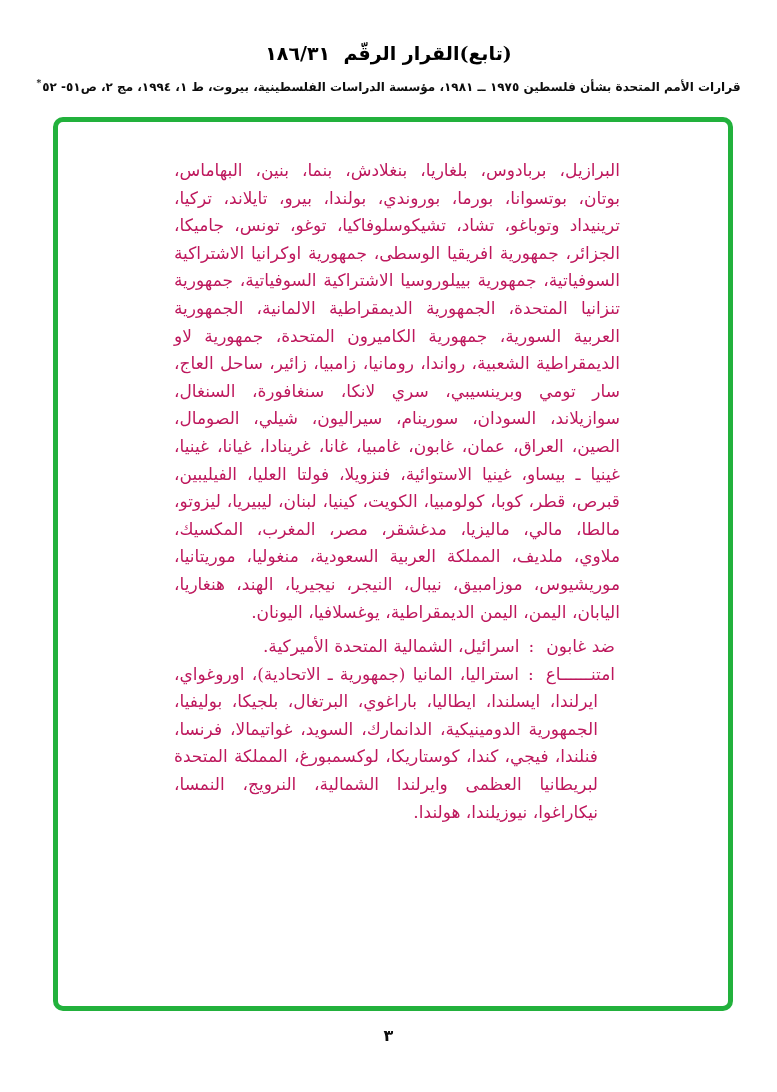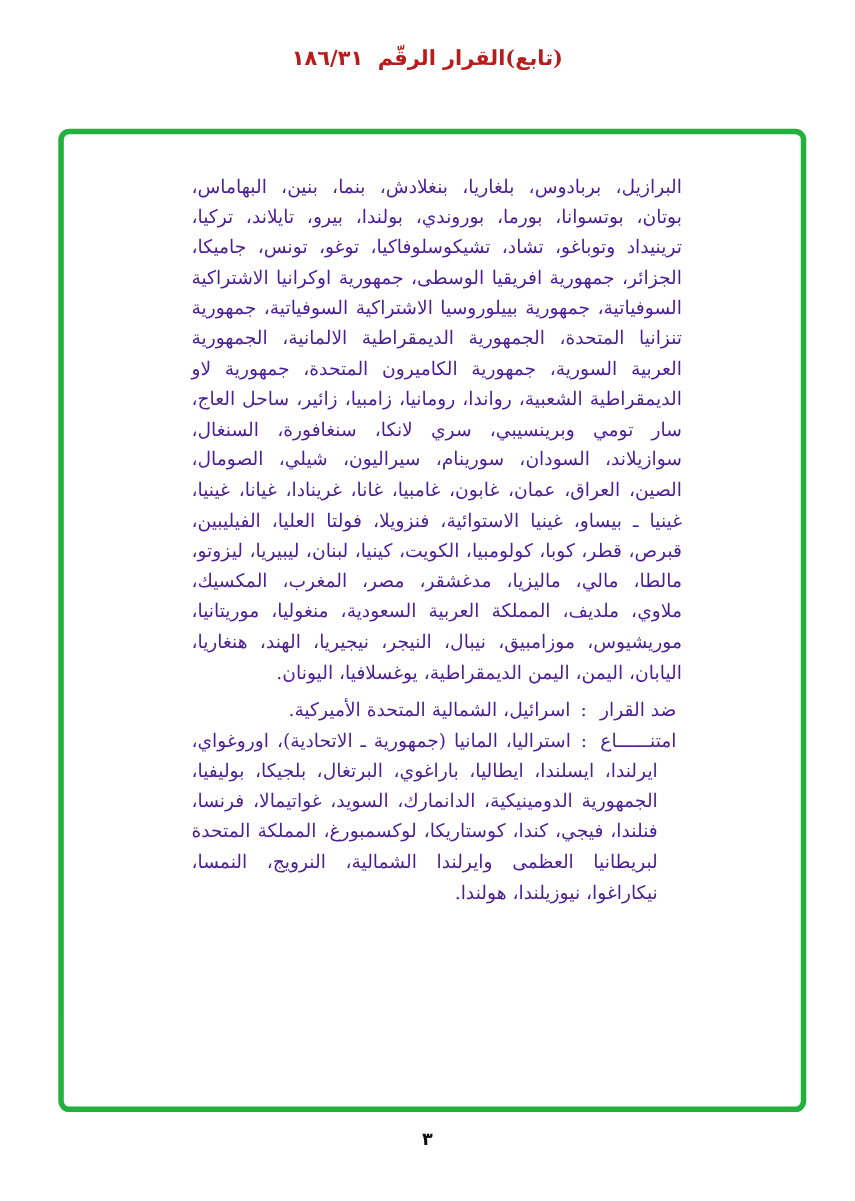--- a/index.html
+++ b/index.html
@@ -16,21 +16,21 @@
     color: #111111;
   }
   .doc-title {
     position: absolute;
     top: 42px; left: 0; right: 0;
     direction: rtl;
     text-align: center;
     font-weight: bold;
     font-size: 19px;
     letter-spacing: 0.2px;
-    color: #b91c1c;
+    color: #000000;
   }
   .citation {
     position: absolute;
     top: 78px; left: 0; right: 0;
     direction: rtl;
     text-align: center;
     font-weight: bold;
     font-size: 12px;
     color: #0d0d0d;
   }
@@ -50,21 +50,21 @@
   }
   .content {
     position: absolute;
     top: 157px;
     right: 157px;
     width: 446px;
     direction: rtl;
     font-size: 17px;
     line-height: 27.6px;
     text-align: justify;
-    color: #4c1d95;
+    color: #be185d;
   }
   .countries {
     margin: 0;
   }
   .vote {
     margin: 0;
     padding-right: 22px;
     text-indent: -17px;
   }
   .vote-against { margin-top: 7px; }
@@ -82,29 +82,32 @@
     color: #0d0d0d;
   }
 </style>
 </head>
 <body>
 
 <div class="page">
 
   <div class="doc-title">(تابع)القرار الرقّم&nbsp; ١٨٦/٣١</div>
 
+  <div class="citation">
+    <span>قرارات الأمم المتحدة بشأن فلسطين ١٩٧٥ ــ ١٩٨١، مؤسسة الدراسات الفلسطينية، بيروت، ط ١، ١٩٩٤، مج ٢، ص٥١- ٥٢</span><sup>*</sup>
+  </div>
 
   <div class="green-box"></div>
 
   <div class="content">
 
     <p class="countries">البرازيل، بربادوس، بلغاريا، بنغلادش، بنما، بنين، البهاماس، بوتان، بوتسوانا، بورما، بوروندي، بولندا، بيرو، تايلاند، تركيا، ترينيداد وتوباغو، تشاد، تشيكوسلوفاكيا، توغو، تونس، جاميكا، الجزائر، جمهورية افريقيا الوسطى، جمهورية اوكرانيا الاشتراكية السوفياتية، جمهورية بييلوروسيا الاشتراكية السوفياتية، جمهورية تنزانيا المتحدة، الجمهورية الديمقراطية الالمانية، الجمهورية العربية السورية، جمهورية الكاميرون المتحدة، جمهورية لاو الديمقراطية الشعبية، رواندا، رومانيا، زامبيا، زائير، ساحل العاج، سار تومي وبرينسيبي، سري لانكا، سنغافورة، السنغال، سوازيلاند، السودان، سورينام، سيراليون، شيلي، الصومال، الصين، العراق، عمان، غابون، غامبيا، غانا، غرينادا، غيانا، غينيا، غينيا ـ بيساو، غينيا الاستوائية، فنزويلا، فولتا العليا، الفيليبين، قبرص، قطر، كوبا، كولومبيا، الكويت، كينيا، لبنان، ليبيريا، ليزوتو، مالطا، مالي، ماليزيا، مدغشقر، مصر، المغرب، المكسيك، ملاوي، ملديف، المملكة العربية السعودية، منغوليا، موريتانيا، موريشيوس، موزامبيق، نيبال، النيجر، نيجيريا، الهند، هنغاريا، اليابان، اليمن، اليمن الديمقراطية، يوغسلافيا، اليونان.</p>
 
     <p class="vote vote-against">
-      <span class="vote-label">ضد القرار</span><span class="vote-colon">:</span><span>اسرائيل، الشمالية المتحدة الأميركية.</span>
+      <span class="vote-label">ضد غابون</span><span class="vote-colon">:</span><span>اسرائيل، الشمالية المتحدة الأميركية.</span>
     </p>
 
     <p class="vote vote-abstain">
       <span class="vote-label">امتنــــــاع</span><span class="vote-colon">:</span><span>استراليا، المانيا (جمهورية ـ الاتحادية)، اوروغواي، ايرلندا، ايسلندا، ايطاليا، باراغوي، البرتغال، بلجيكا، بوليفيا، الجمهورية الدومينيكية، الدانمارك، السويد، غواتيمالا، فرنسا، فنلندا، فيجي، كندا، كوستاريكا، لوكسمبورغ، المملكة المتحدة لبريطانيا العظمى وايرلندا الشمالية، النرويج، النمسا، نيكاراغوا، نيوزيلندا، هولندا.</span>
     </p>
 
   </div>
 
   <div class="page-number">٣</div>
 

